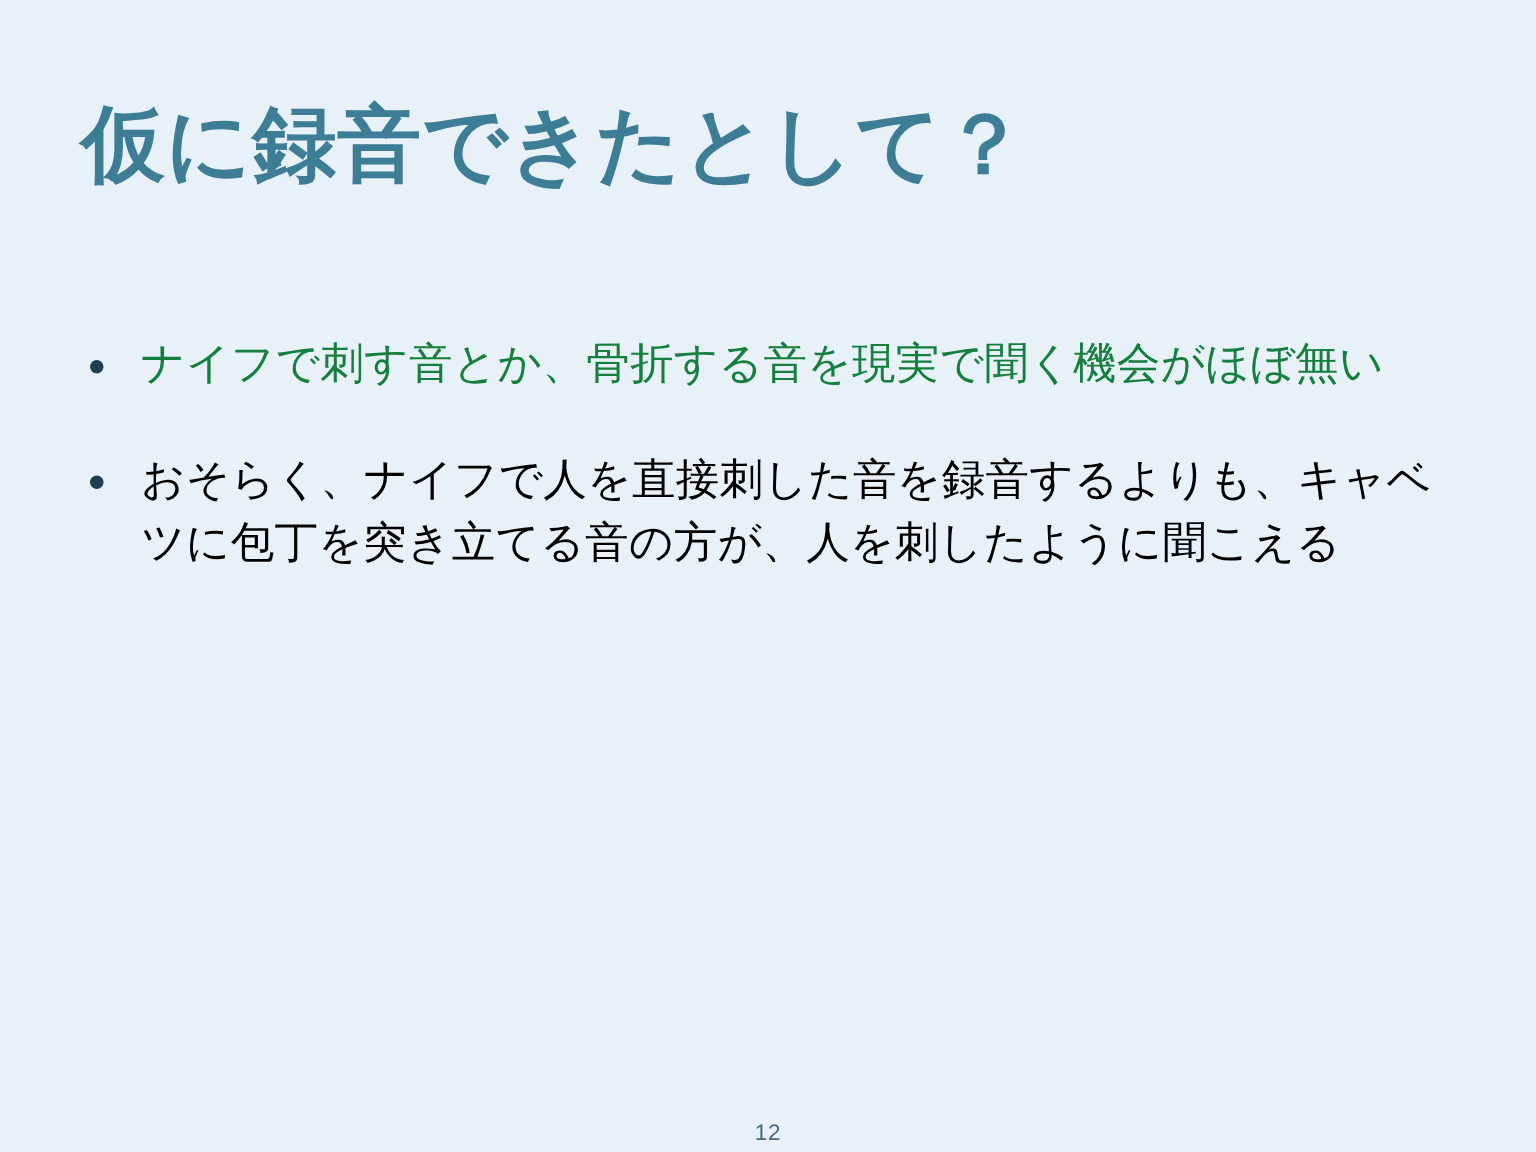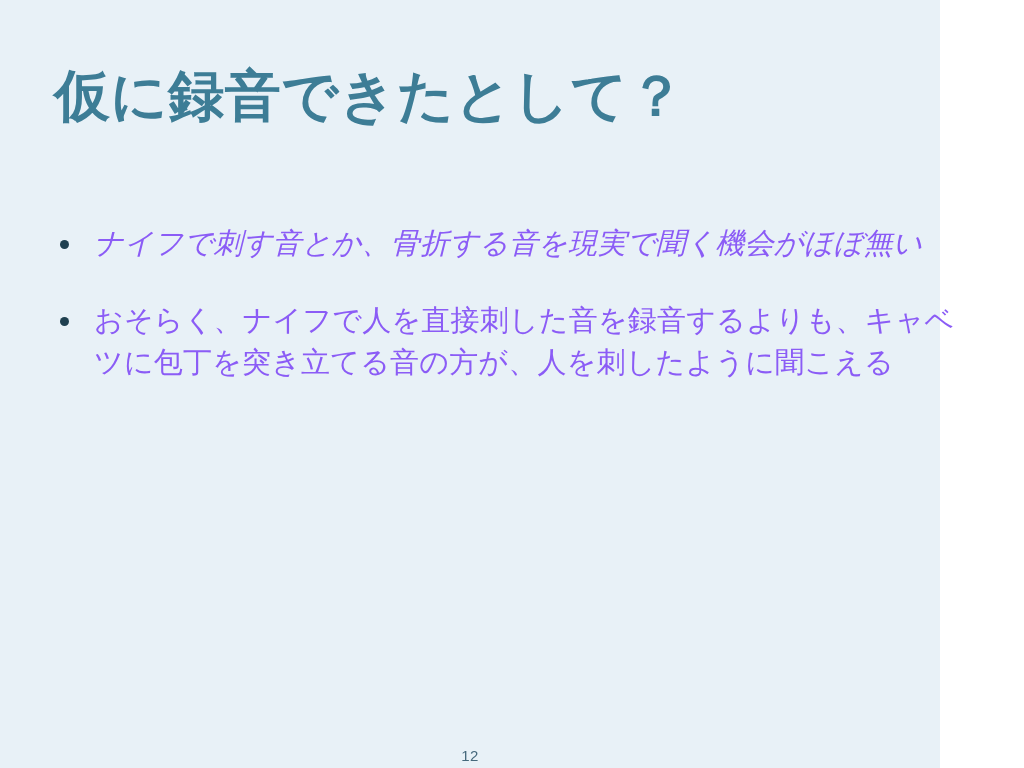--- a/index.html
+++ b/index.html
@@ -9,21 +9,21 @@
   }
   body {
     width: 1024px;
     height: 768px;
     overflow: hidden;
     font-family: "Liberation Sans", "DejaVu Sans", sans-serif;
   }
 
   #slide {
     position: relative;
-    width: 940px;
+    width: 1024px;
     height: 768px;
     background: #e8f1f7;
     box-sizing: border-box;
     padding-left: 12px;
   }
 
   
   #slide-title {
     position: absolute;
     left: 54px;
@@ -99,26 +99,26 @@
 </style>
 </head>
 <body>
 
 <div id="slide" style="background: rgb(232, 241, 247);">
 
   <h1 id="slide-title" style="color: rgb(61, 125, 150);">仮に録音できたとして？</h1>
 
   <ul id="bullet-list">
 
-    <li class="bullet-item" style="color: #8b5cf6; font-style: italic;">
+    <li class="bullet-item" style="color: #15803d;">
       <span class="bullet-marker" style="background: rgb(31, 64, 80);"></span>
       <span class="bullet-text"><span>ナイフで刺す音とか、骨折する音を現実で聞く機会がほぼ無い</span></span>
     </li>
 
-    <li class="bullet-item" style="color: #8b5cf6;">
+    <li class="bullet-item" style="color: #000000;">
       <span class="bullet-marker" style="background: rgb(31, 64, 80);"></span>
       <span class="bullet-text"><span>おそらく、ナイフで人を直接刺した音を録音するよりも、キャベツに包丁を突き立てる音の方が、人を刺したように聞こえる</span></span>
     </li>
 
 
   </ul>
 
   <div id="page-number">12</div>
 
 </div>

